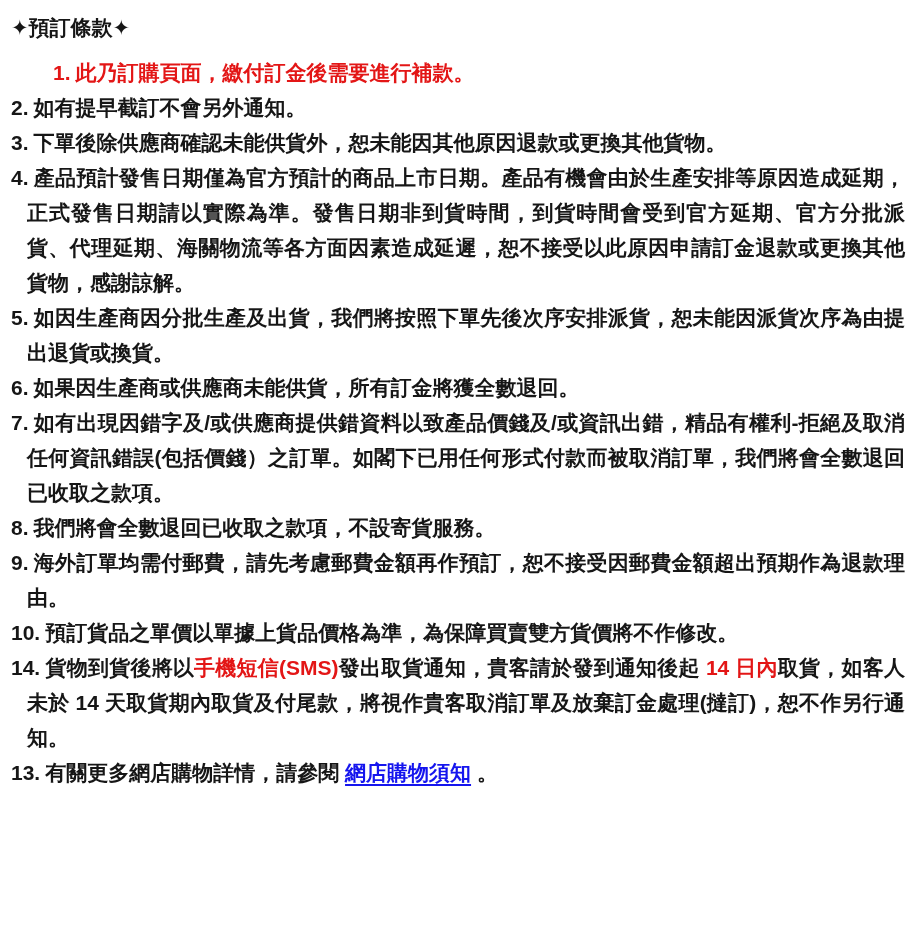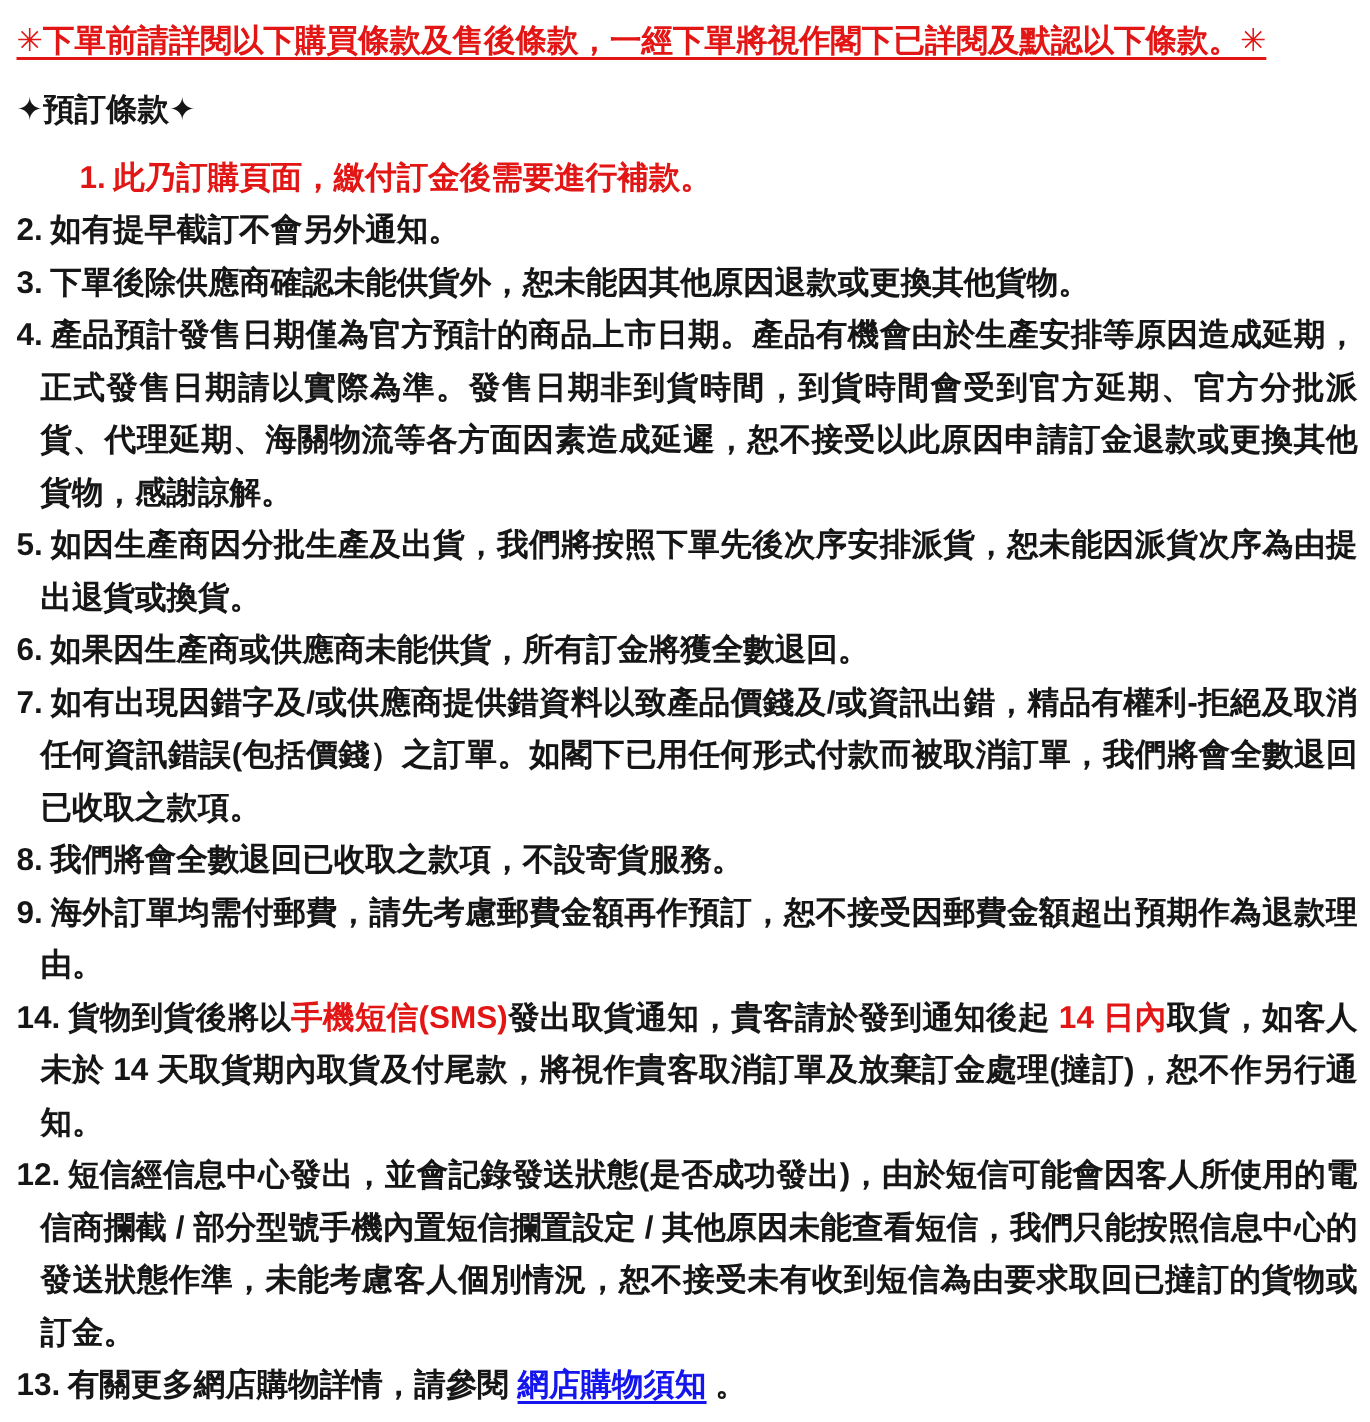--- a/index.html
+++ b/index.html
@@ -55,31 +55,30 @@
     color:var(--link);
     text-decoration:underline;
     text-underline-offset:4px;
     cursor:pointer;
   }
 </style>
 </head>
 <body>
 
 <div class="page">
-  <div class="notice">✳下單前請詳閱以下購買條款及售後條款，一經下單將視作閣下已詳閱及默認以下條款。✳</div>
 
   <div class="heading">✦預訂條款✦</div>
 
   <ol class="terms" id="terms-list">
       <li class="em-red"><span class="num">1.</span><span class="seg plain">此乃訂購頁面，繳付訂金後需要進行補款。</span></li>
       <li><span class="num">2.</span><span class="seg plain">如有提早截訂不會另外通知。</span></li>
       <li><span class="num">3.</span><span class="seg plain">下單後除供應商確認未能供貨外，恕未能因其他原因退款或更換其他貨物。</span></li>
       <li><span class="num">4.</span><span class="seg plain">產品預計發售日期僅為官方預計的商品上市日期。產品有機會由於生產安排等原因造成延期，正式發售日期請以實際為準。發售日期非到貨時間，到貨時間會受到官方延期、官方分批派貨、代理延期、海關物流等各方面因素造成延遲，恕不接受以此原因申請訂金退款或更換其他貨物，感謝諒解。</span></li>
       <li><span class="num">5.</span><span class="seg plain">如因生產商因分批生產及出貨，我們將按照下單先後次序安排派貨，恕未能因派貨次序為由提出退貨或換貨。</span></li>
       <li><span class="num">6.</span><span class="seg plain">如果因生產商或供應商未能供貨，所有訂金將獲全數退回。</span></li>
       <li><span class="num">7.</span><span class="seg plain">如有出現因錯字及/或供應商提供錯資料以致產品價錢及/或資訊出錯，精品有權利-拒絕及取消任何資訊錯誤(包括價錢）之訂單。如閣下已用任何形式付款而被取消訂單，我們將會全數退回已收取之款項。</span></li>
       <li><span class="num">8.</span><span class="seg plain">我們將會全數退回已收取之款項，不設寄貨服務。</span></li>
       <li><span class="num">9.</span><span class="seg plain">海外訂單均需付郵費，請先考慮郵費金額再作預訂，恕不接受因郵費金額超出預期作為退款理由。</span></li>
+      <li><span class="num">10.</span><span class="seg plain">預訂貨品之單價以單據上貨品價格為準，為保障買賣雙方貨價將不作修改。</span></li>
       <li><span class="num">14.</span><span class="seg plain">貨物到貨後將以</span><span class="seg red-underline">手機短信(SMS)</span><span class="seg plain">發出取貨通知，貴客請於發到通知後起 </span><span class="seg red-underline">14 日內</span><span class="seg plain">取貨，如客人未於 14 天取貨期內取貨及付尾款，將視作貴客取消訂單及放棄訂金處理(撻訂)，恕不作另行通知。</span></li>
-      <li><span class="num">12.</span><span class="seg plain">短信經信息中心發出，並會記錄發送狀態(是否成功發出)，由於短信可能會因客人所使用的電信商攔截 / 部分型號手機內置短信攔置設定 / 其他原因未能查看短信，我們只能按照信息中心的發送狀態作準，未能考慮客人個別情況，恕不接受未有收到短信為由要求取回已撻訂的貨物或訂金。</span></li>
       <li><span class="num">13.</span><span class="seg plain">有關更多網店購物詳情，請參閱 </span><a href="#" class="seg link">網店購物須知</a><span class="seg plain"> 。</span></li>
     </ol>
 </div>
 
 </body></html>

